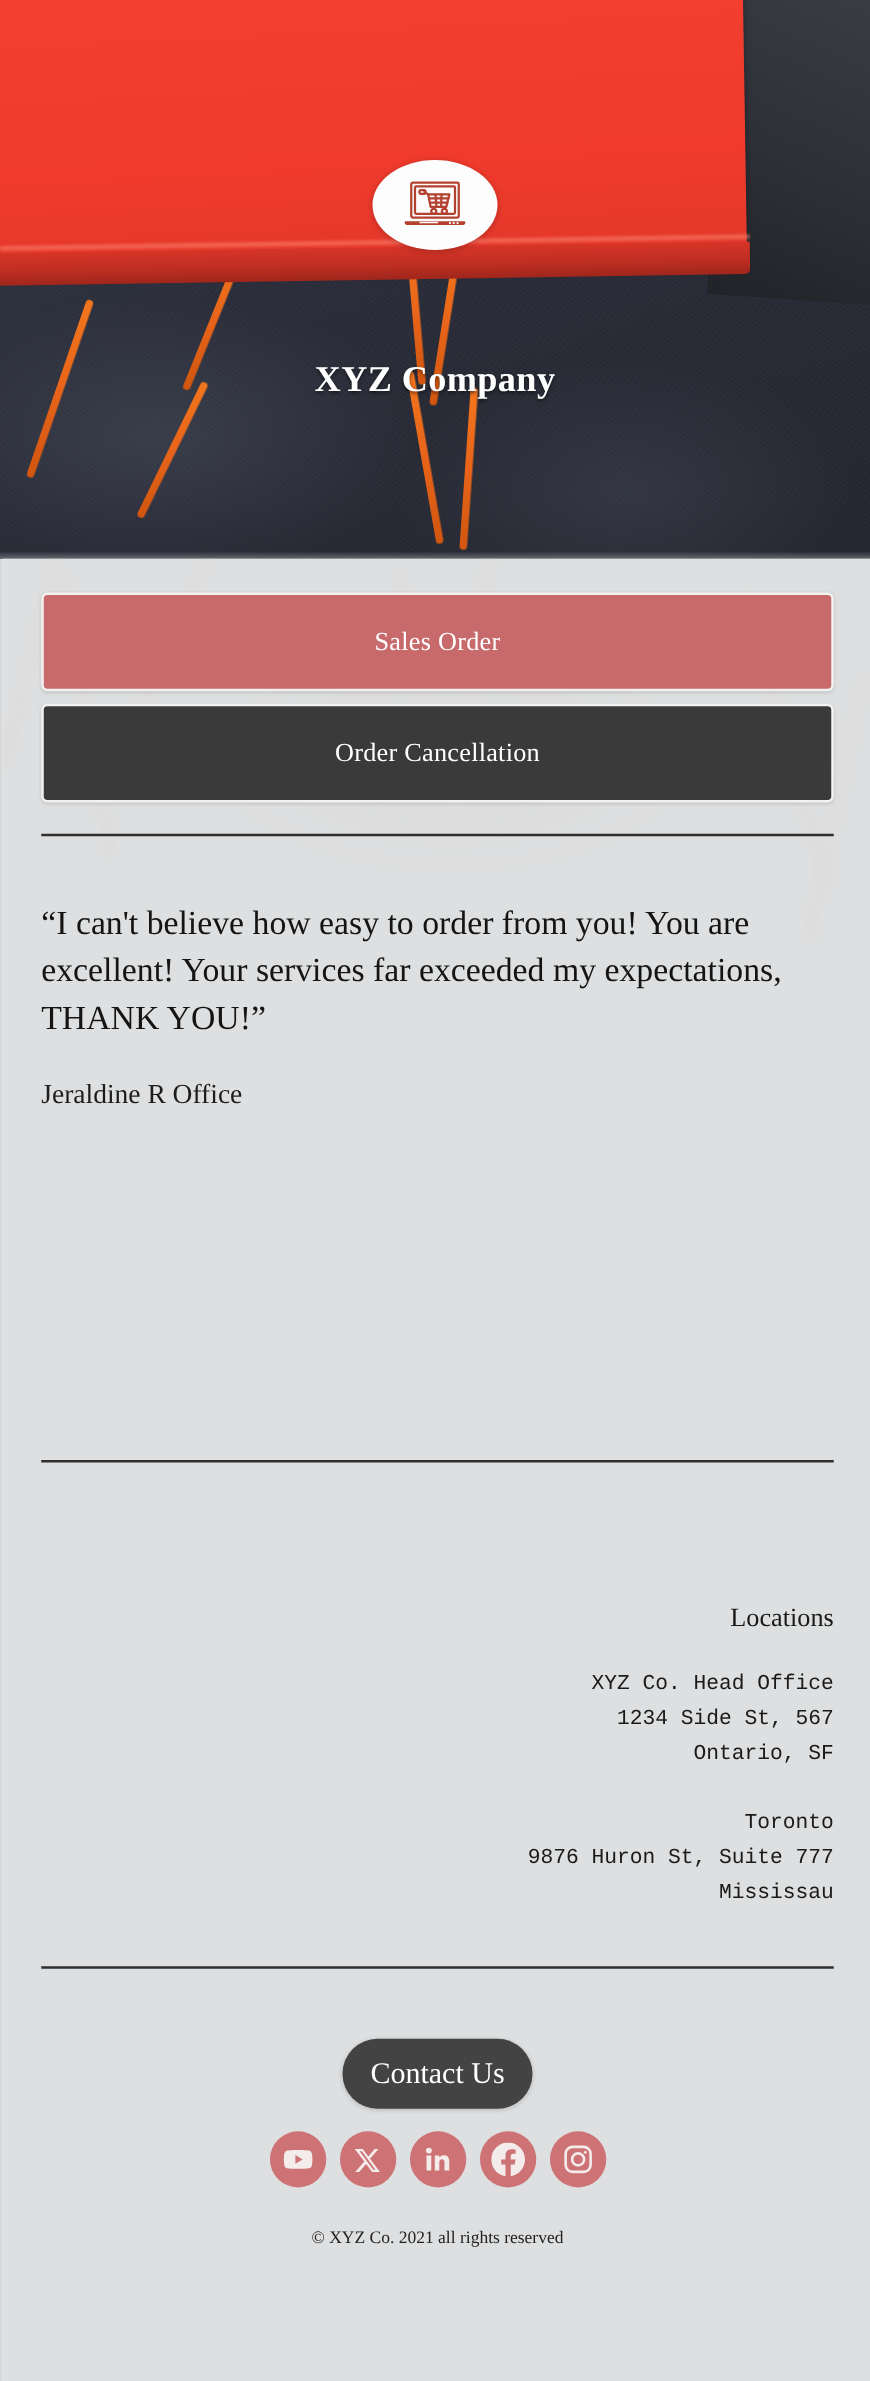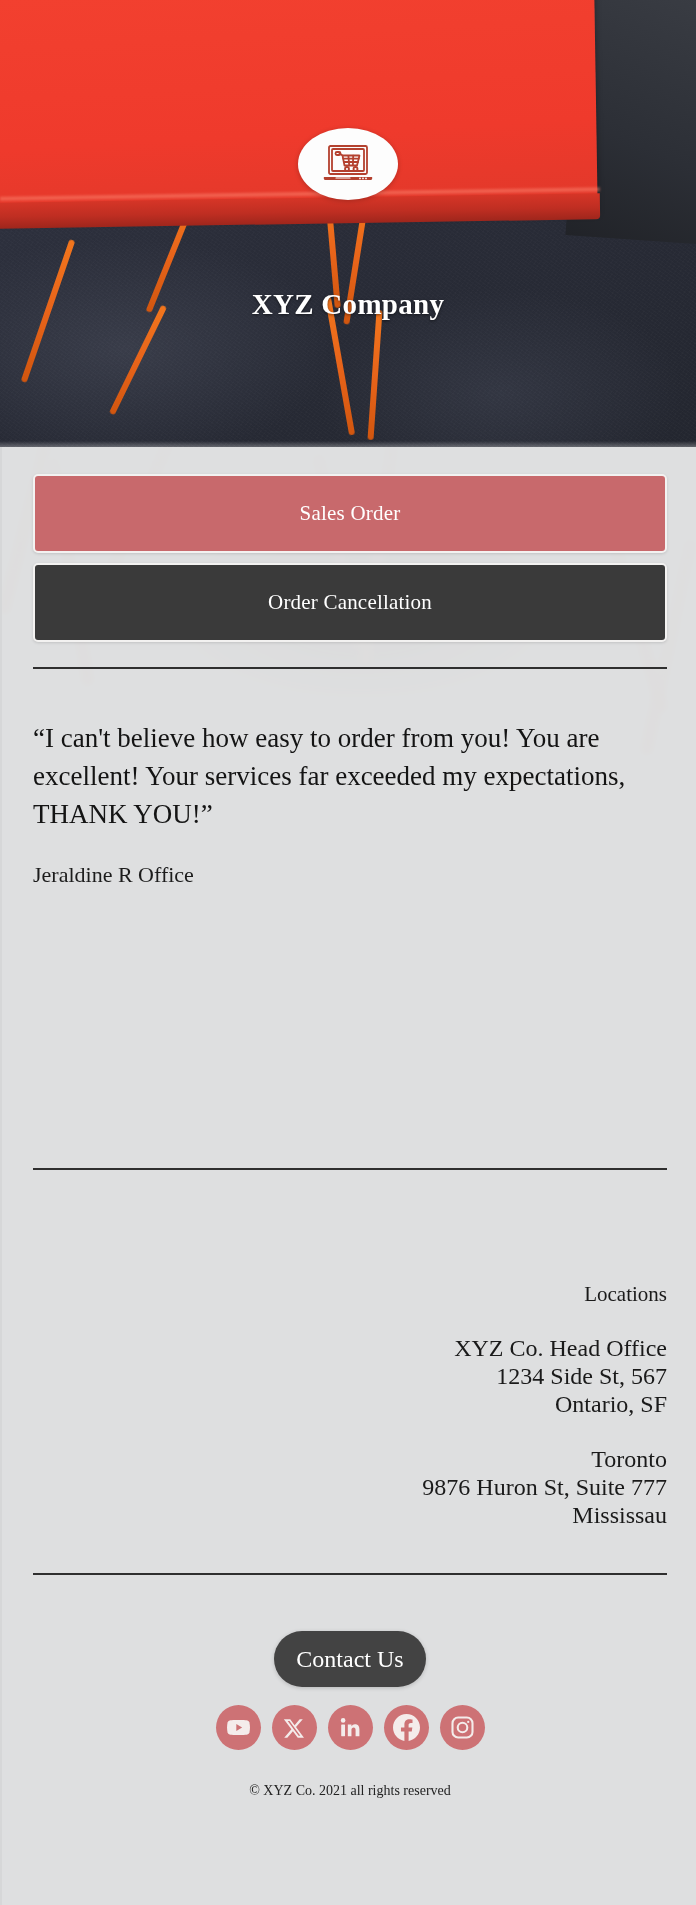--- a/index.html
+++ b/index.html
@@ -257,23 +257,23 @@
     color: #1a1a1a;
     margin-top: 40px;
   }
   .loc-heading {
     font-size: 21px;
     margin-bottom: 27px;
     font-family: "Liberation Serif", "DejaVu Serif", serif;
   }
   .loc-block { margin-bottom: 27px; }
   .loc-line {
-    font-size: 24px;
+    font-size: 17px;
     line-height: 28px;
-    font-family: Liberation Serif, serif;
+    font-family: Liberation Mono, monospace;
   }
 
   
   .contact-btn {
     position: absolute;
     top: 1184px; left: 50%;
     transform: translateX(-50%);
     width: 152px;
     height: 56px;
     background: #434343;

